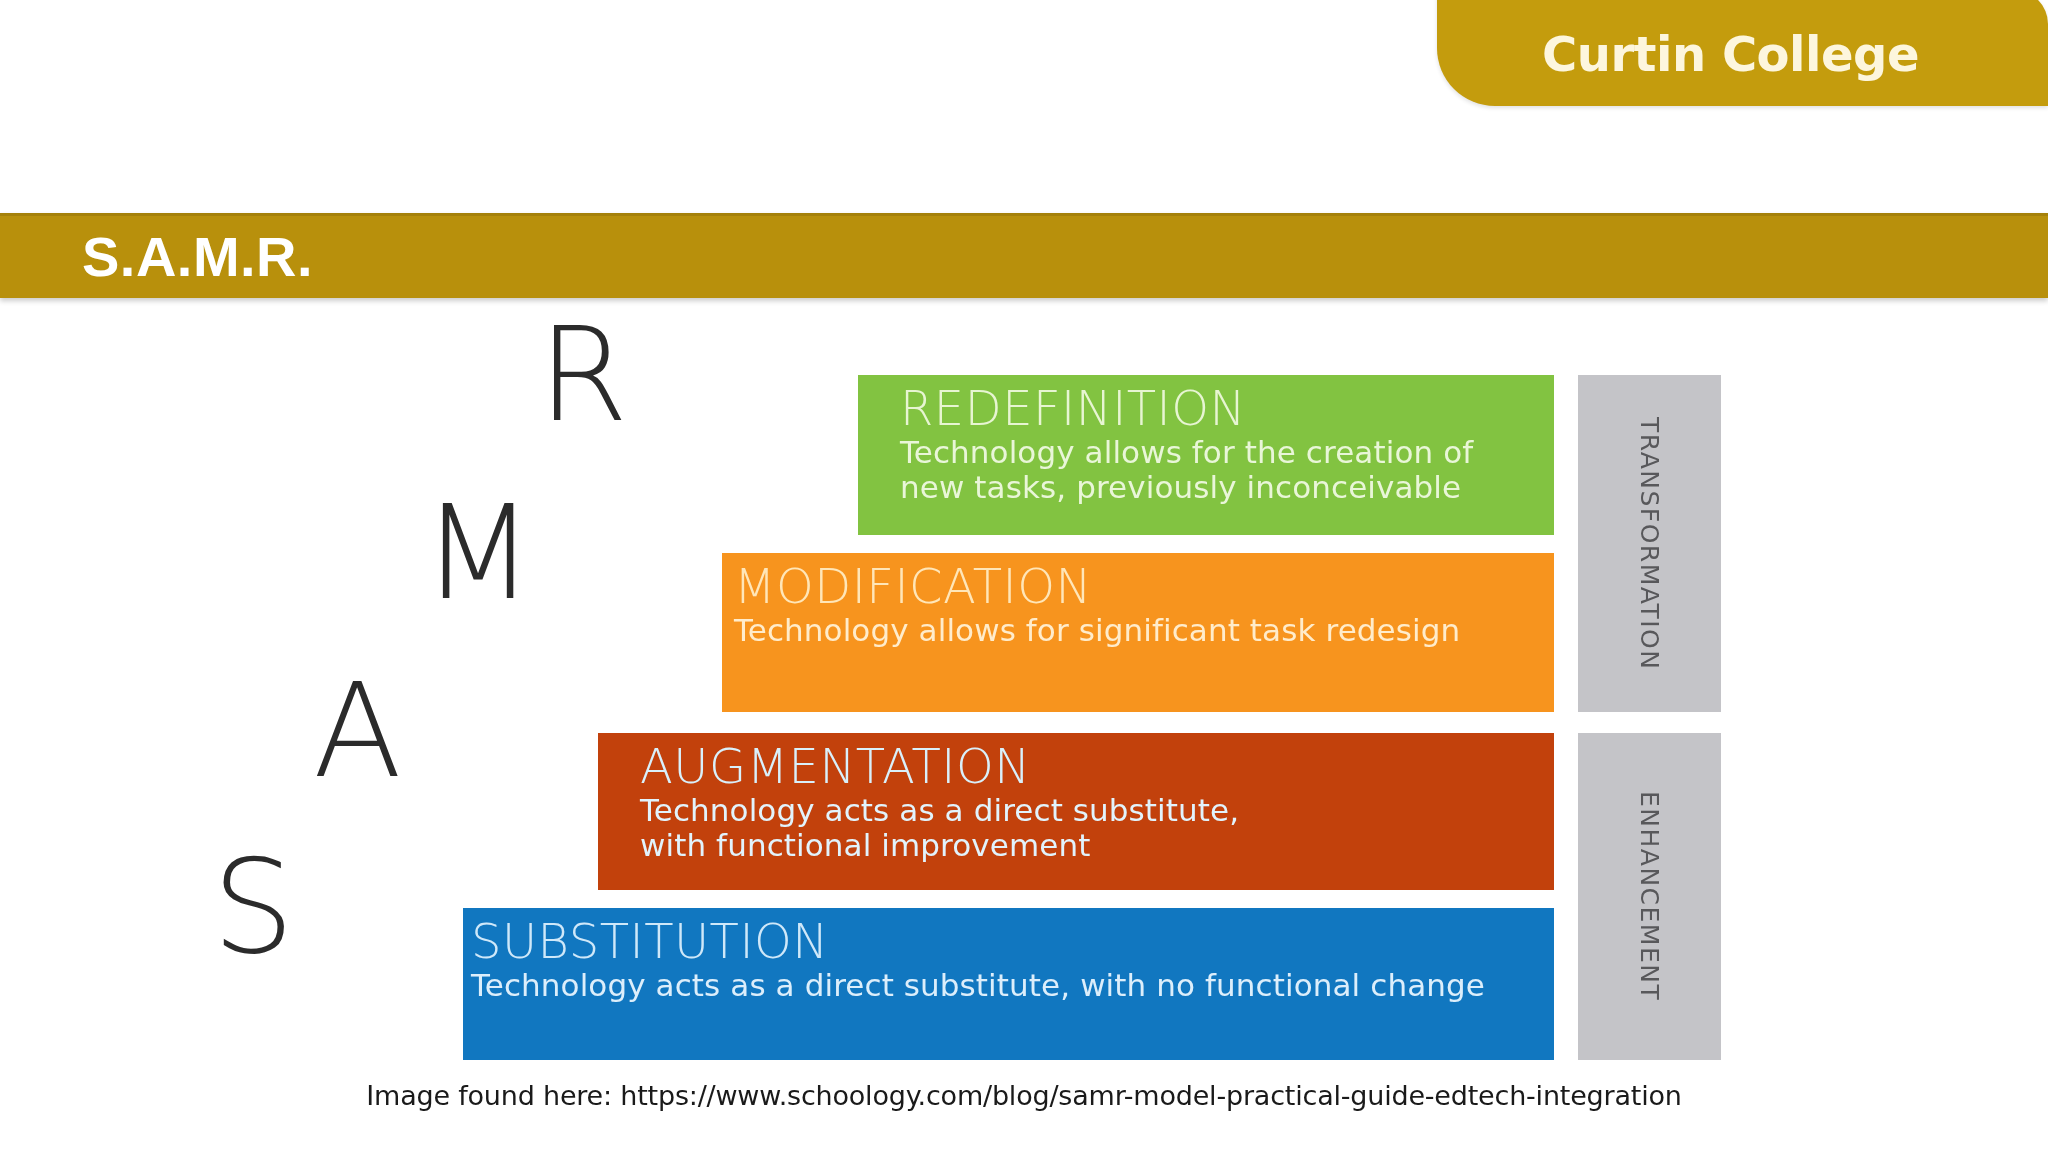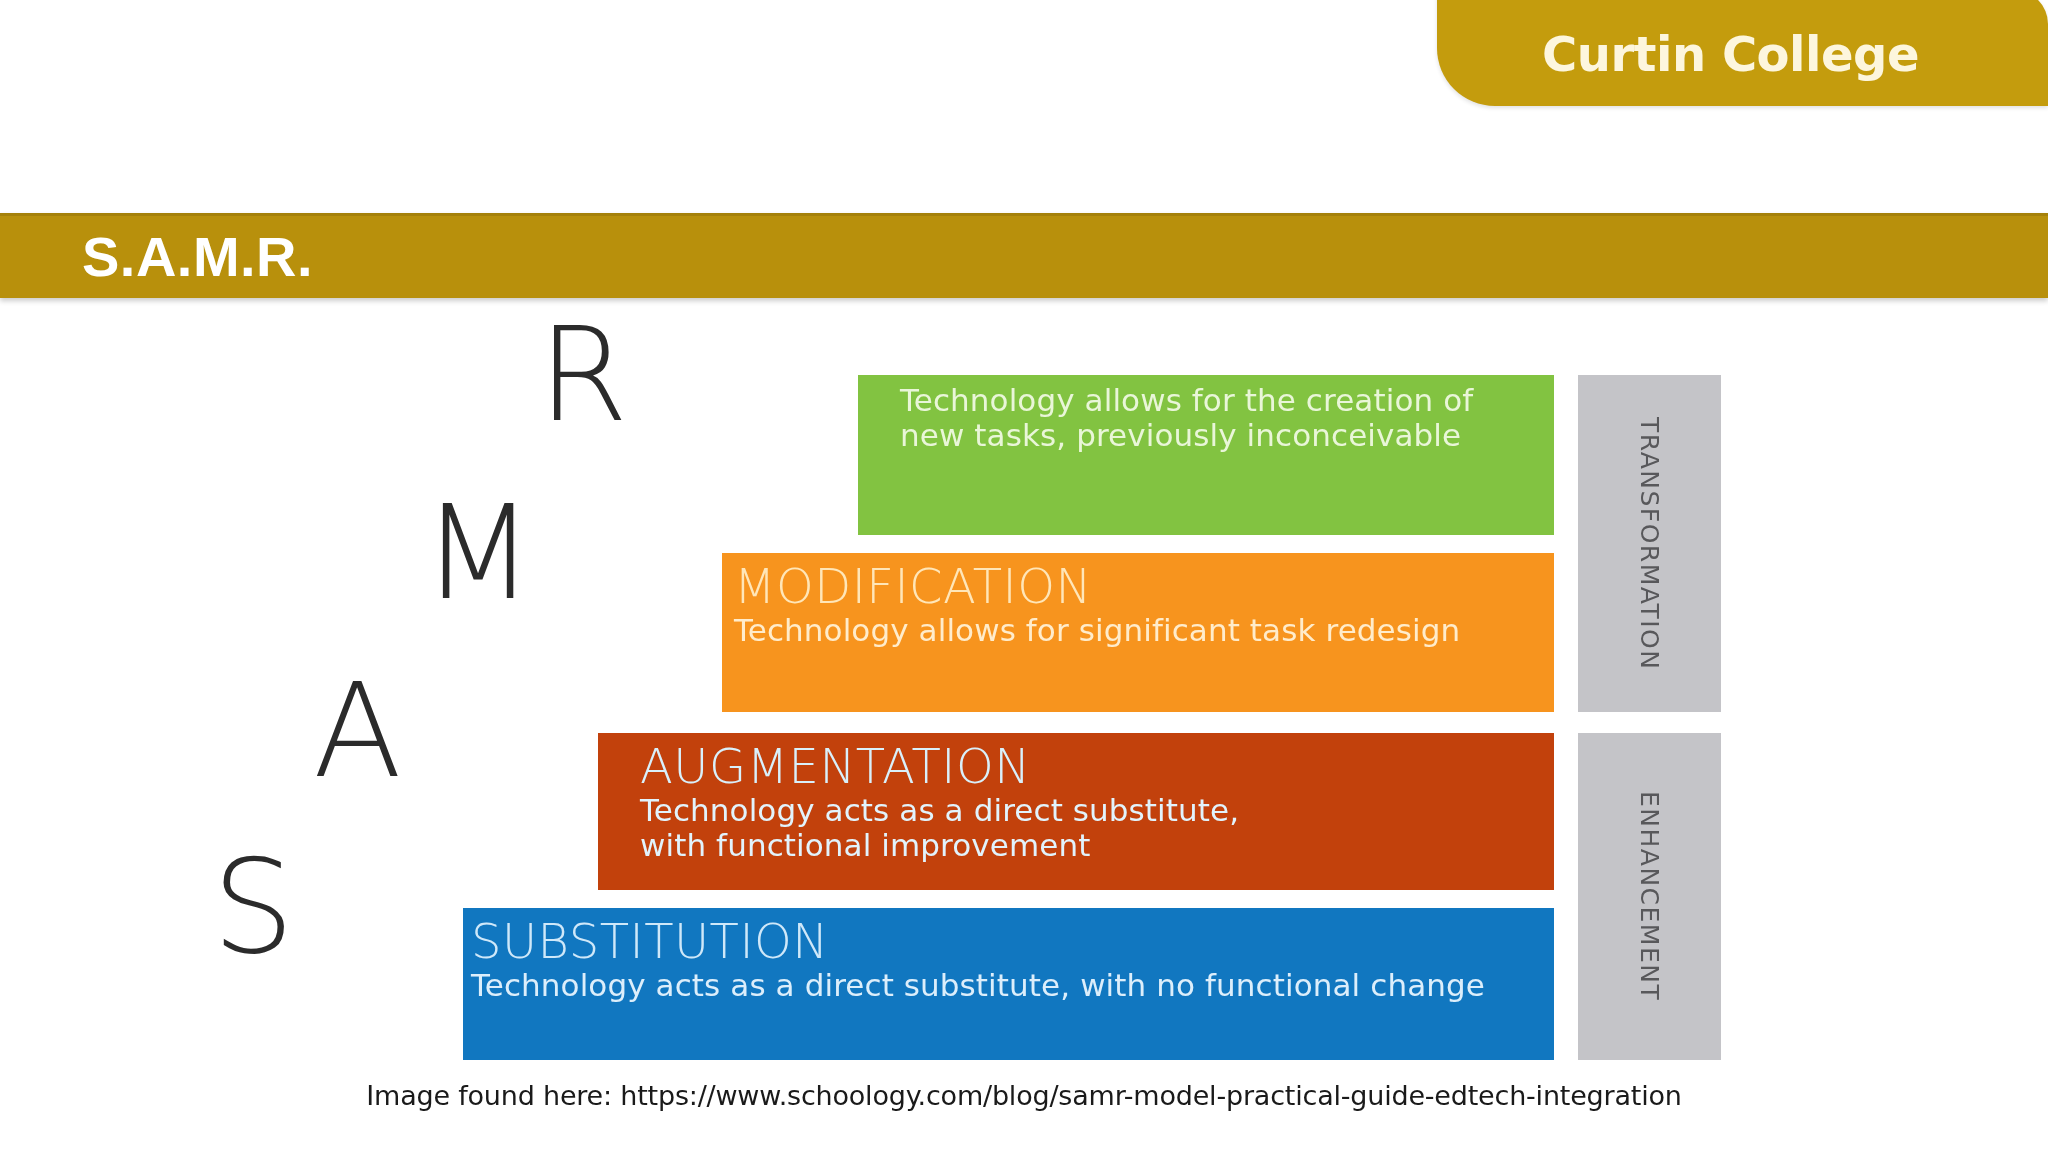--- a/index.html
+++ b/index.html
@@ -210,20 +210,21 @@
   </div>
 
   <div id="samr-diagram">
 
     <div class="samr-letter" style="left:538px; top:10px;">R</div>
     <div class="samr-letter" style="left:422px; top:188px;">M</div>
     <div class="samr-letter" style="left:313px; top:366px;">A</div>
     <div class="samr-letter" style="left:212px; top:542px;">S</div>
 
     <div class="samr-bar" id="bar-redefinition">
+      <div class="samr-bar-title">REDEFINITION</div>
       <div class="samr-bar-desc">Technology allows for the creation of new tasks, previously inconceivable</div>
     </div>
 
     <div class="samr-bar" id="bar-modification">
       <div class="samr-bar-title">MODIFICATION</div>
       <div class="samr-bar-desc">Technology allows for significant task redesign</div>
     </div>
 
     <div class="samr-bar" id="bar-augmentation">
       <div class="samr-bar-title">AUGMENTATION</div>

